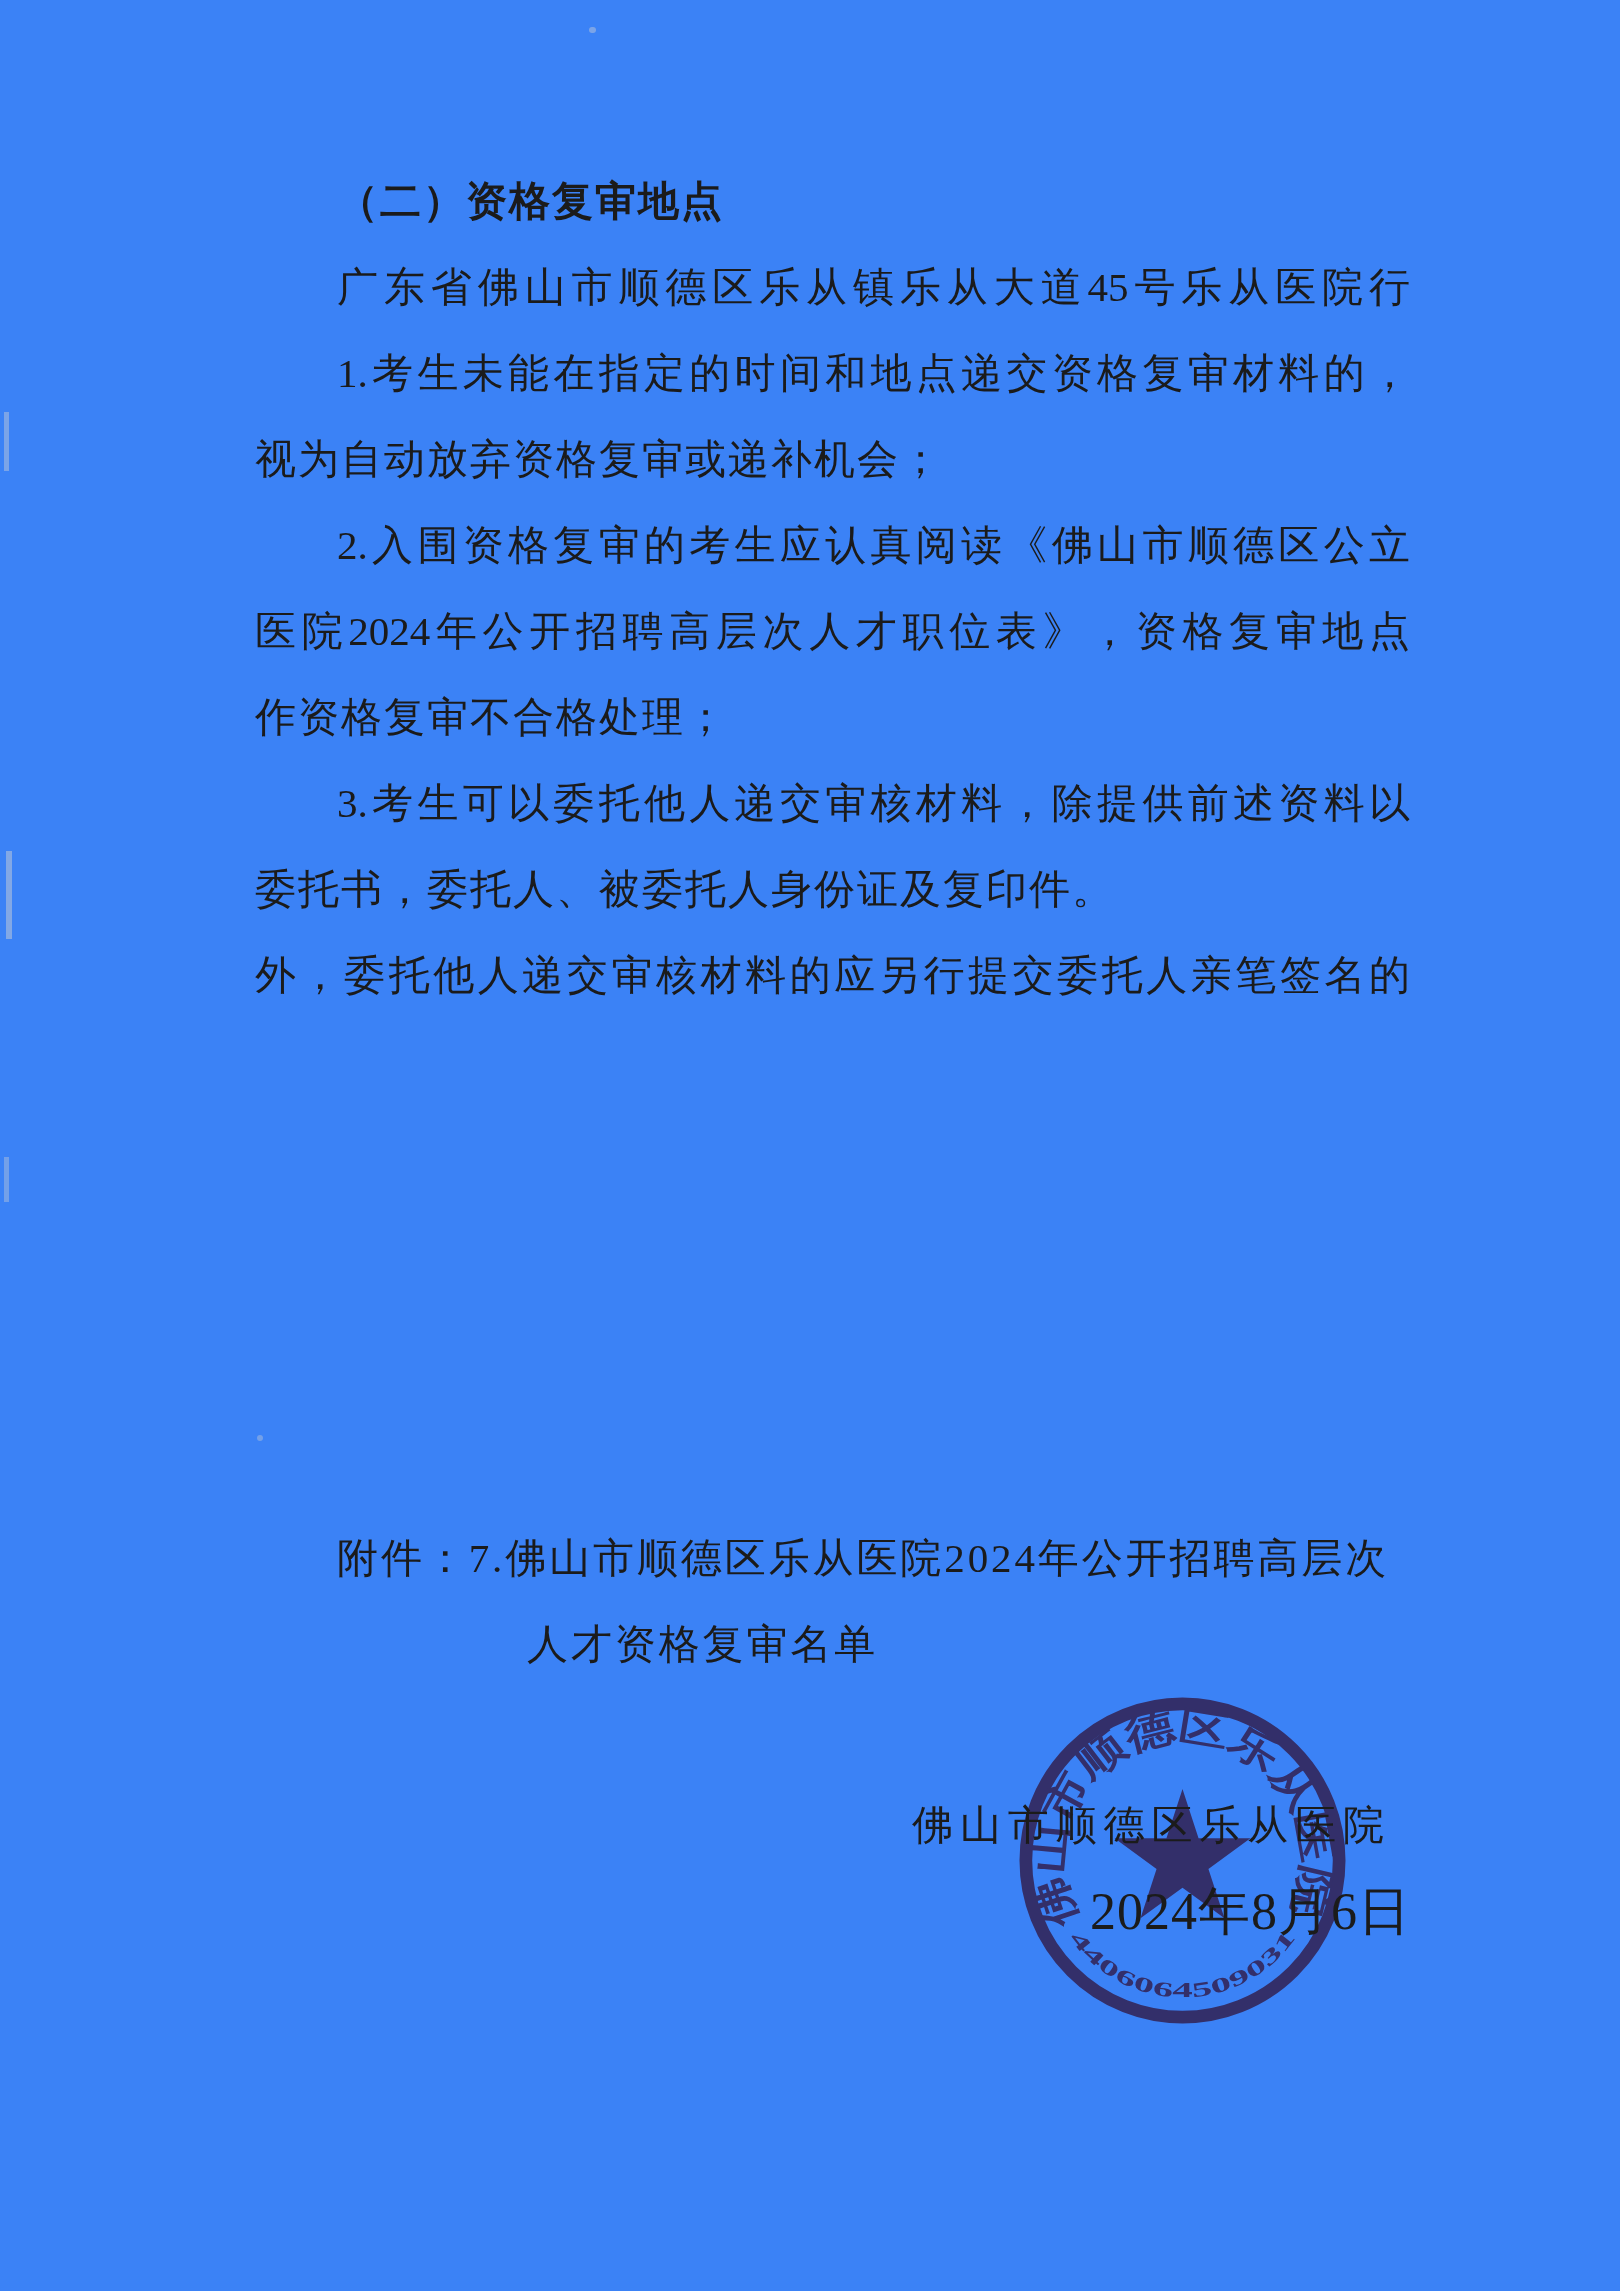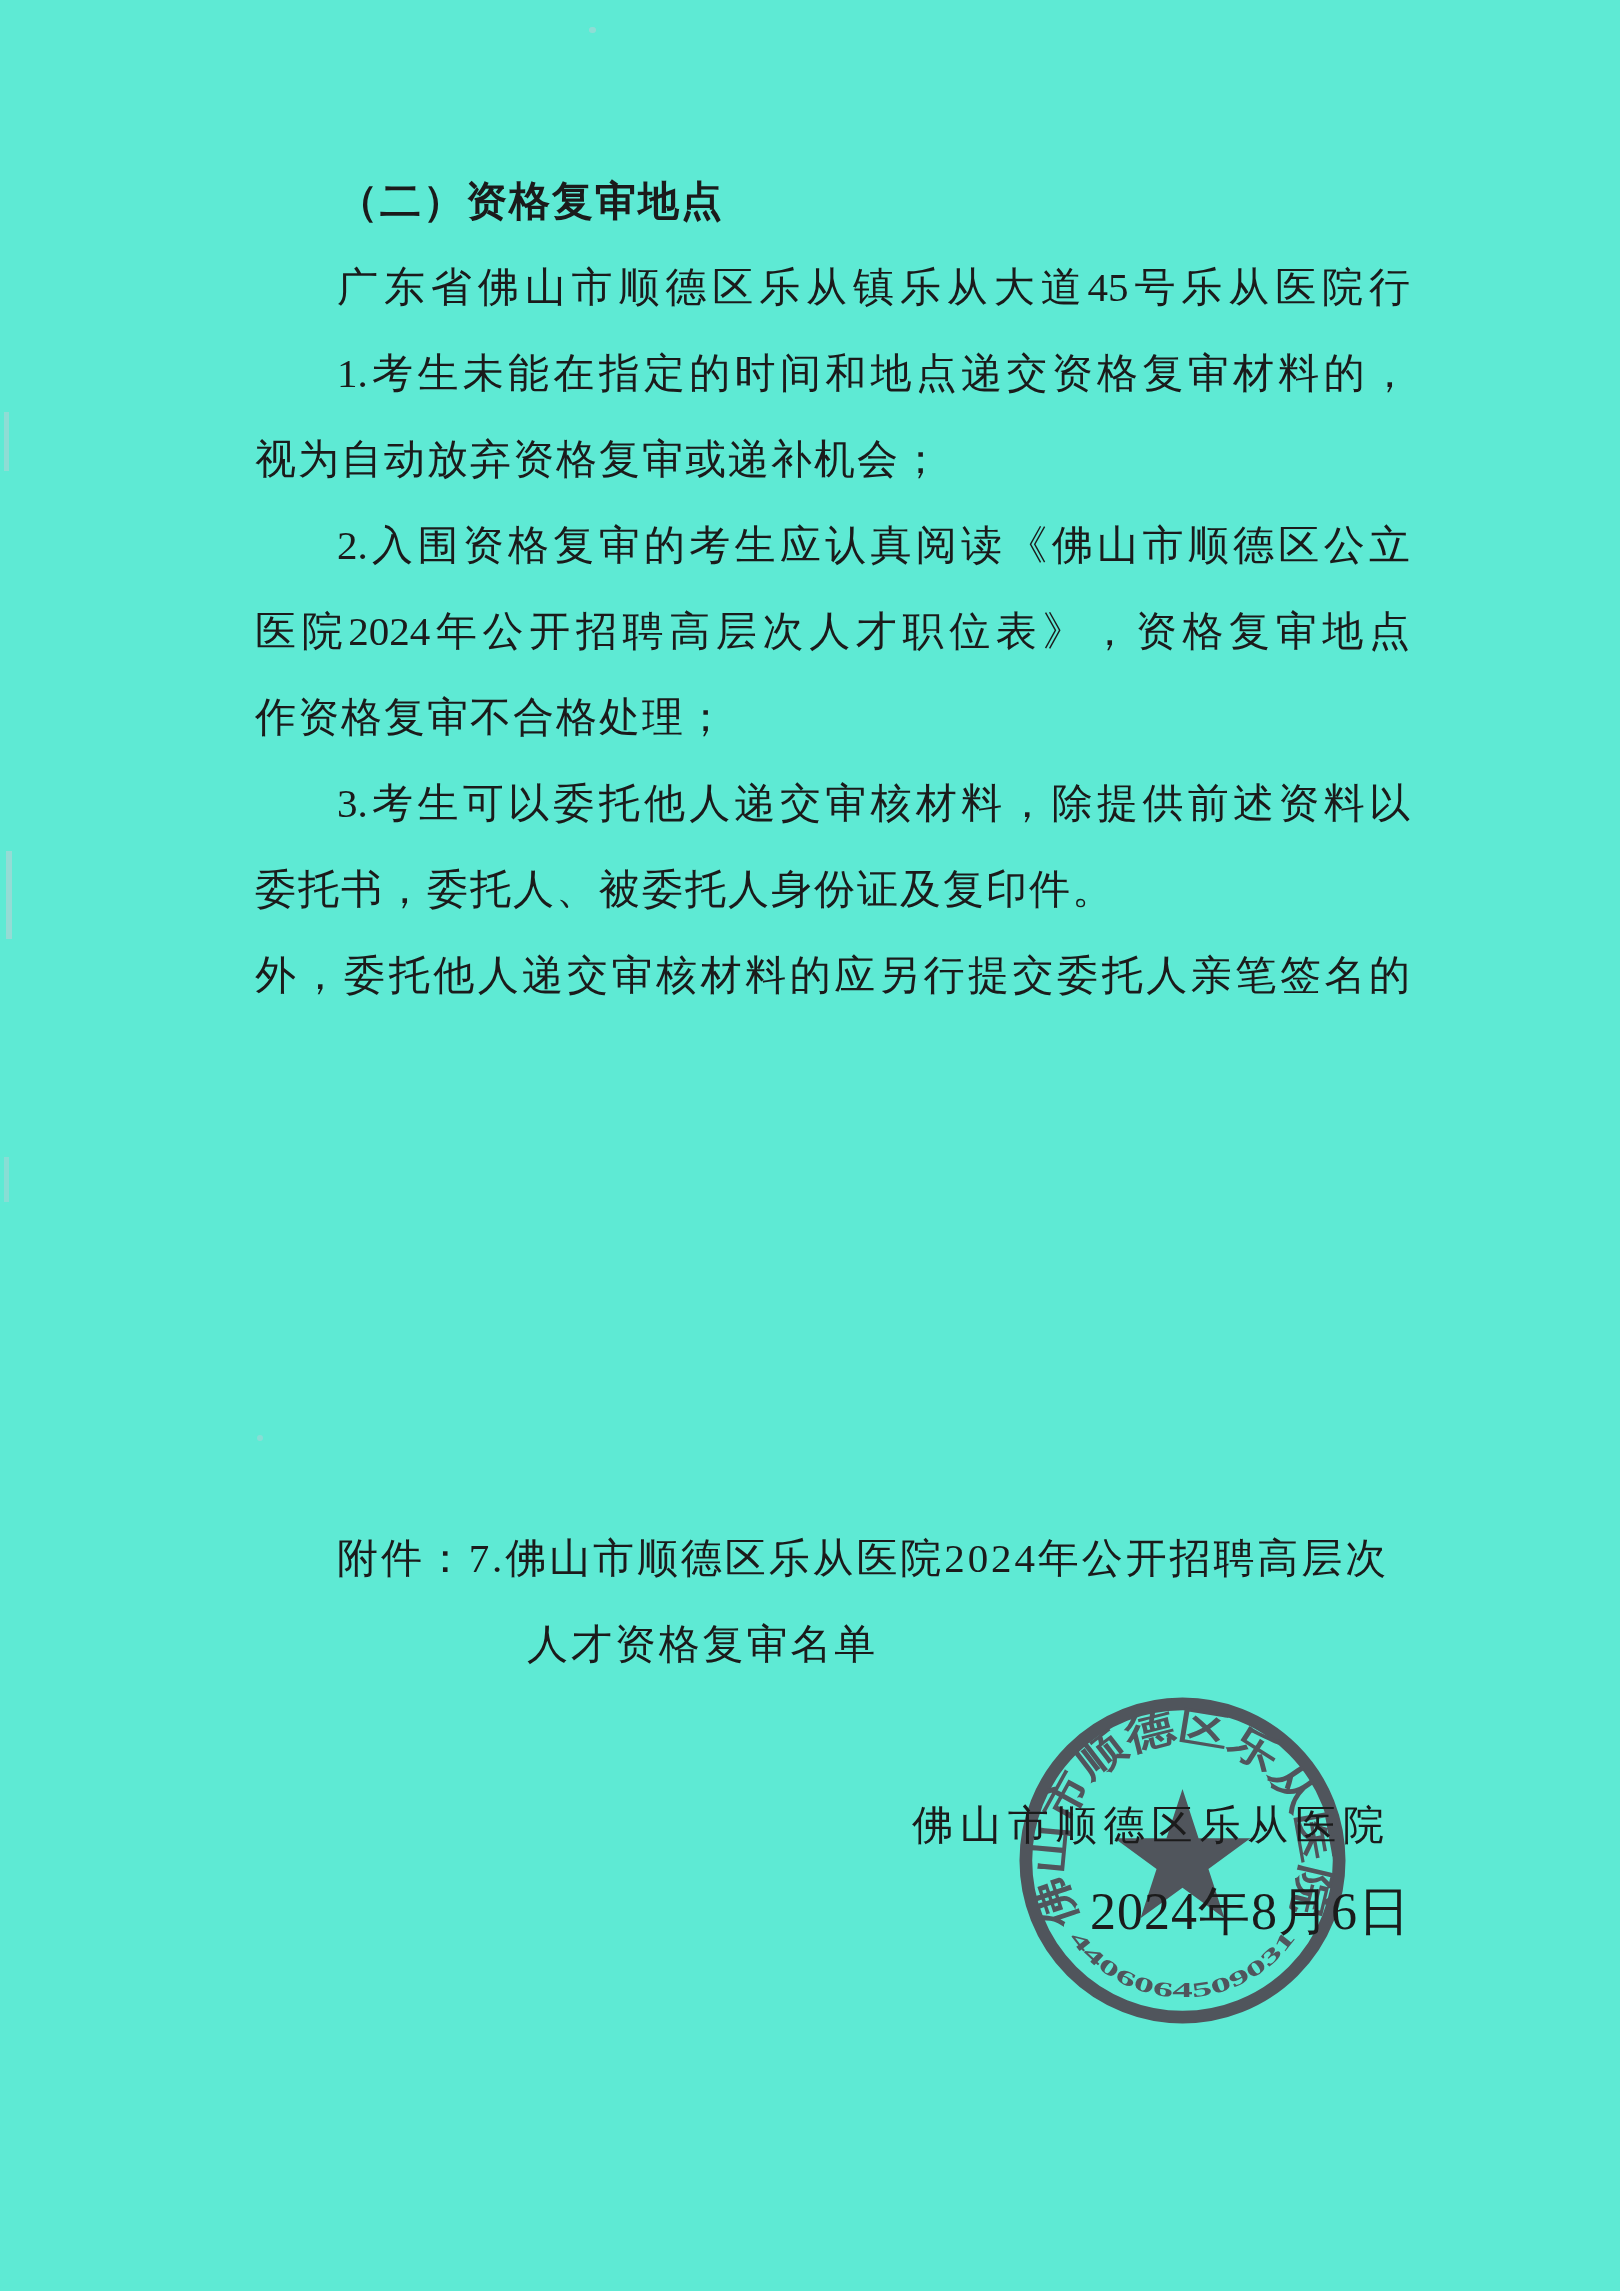--- a/index.html
+++ b/index.html
@@ -5,21 +5,21 @@
 <style>
   :root{
     --seal-color:#d4455a;
     --ink:#1b1b1b;
   }
   html,body{margin:0;padding:0;background:#888;}
   .page{
     position:relative;
     width:1620px;height:2292px;
     margin:0 auto;
-    background:#5eead4;
+    background:#3b82f6;
     font-family:"Liberation Serif","DejaVu Serif",serif;
     color:var(--ink);
     overflow:hidden;
   }
   
   .doc{
     position:absolute;left:255px;top:158px;width:1155px;
   }
   .line{
     height:86px;line-height:86px;

